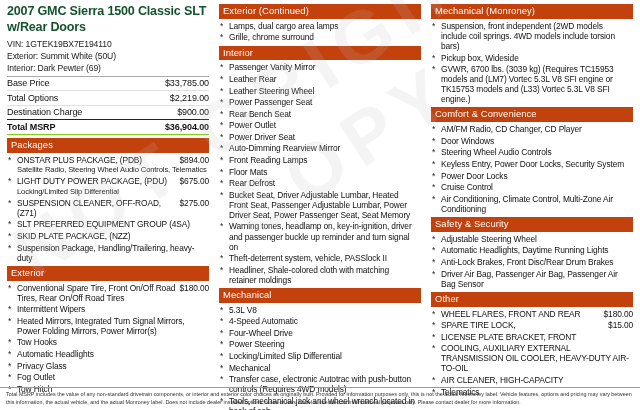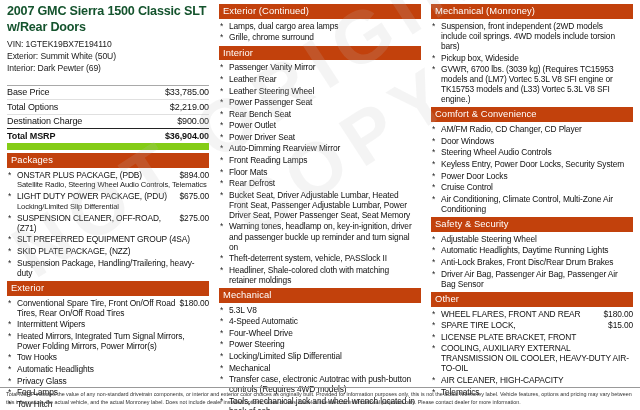--- a/index.html
+++ b/index.html
@@ -12,21 +12,21 @@
   .page{position:absolute;inset:0;}
   .cols{display:flex;gap:10px;padding:4px 6px 0 7px;}
   .col{width:202px;flex:none;}
 
   
   .vtitle{font-size:12.6px;font-weight:bold;line-height:1.26;letter-spacing:-0.2px;color:#14532d;}
   .vtitle span{display:block;}
   .vinfo{font-size:8.6px;line-height:1.4;margin-top:2px;color:#1a1a1a;letter-spacing:-0.1px;}
   .vinfo div{white-space:nowrap;}
 
-  .ptable{margin-top:11px;border-top:1px solid #a9a9a9;border-bottom:7px solid #84cc16;}
+  .ptable{margin-top:2px;border-top:1px solid #a9a9a9;border-bottom:1px solid #84cc16;}
   .prow{display:flex;justify-content:space-between;font-size:9px;padding:1.5px 0 2px;letter-spacing:-0.1px;}
   .prow + .prow{border-top:1px solid #e0e0e0;}
   .prow.total{border-top:1px solid #222;font-weight:bold;}
 
   
   .bar{background:#c2410c;color:#fff;font-size:9.4px;line-height:1.1;
        padding:2px 4px 2.5px;margin:3px 0 2px;letter-spacing:0.1px;}
   .col-mid .bar:first-child,.col-right .bar:first-child{margin-top:0;}
 
   
@@ -194,21 +194,21 @@
             <div class="ibody">
               <div class="irow">
                 <span class="ilabel">Privacy Glass</span>
               </div>
             </div>
           </div>
           <div class="item">
             <span class="bullet">*</span>
             <div class="ibody">
               <div class="irow">
-                <span class="ilabel">Fog Lamps</span>
+                <span class="ilabel">Fog Outlet</span>
               </div>
             </div>
           </div>
           <div class="item">
             <span class="bullet">*</span>
             <div class="ibody">
               <div class="irow">
                 <span class="ilabel">Tow Hitch</span>
               </div>
             </div>

